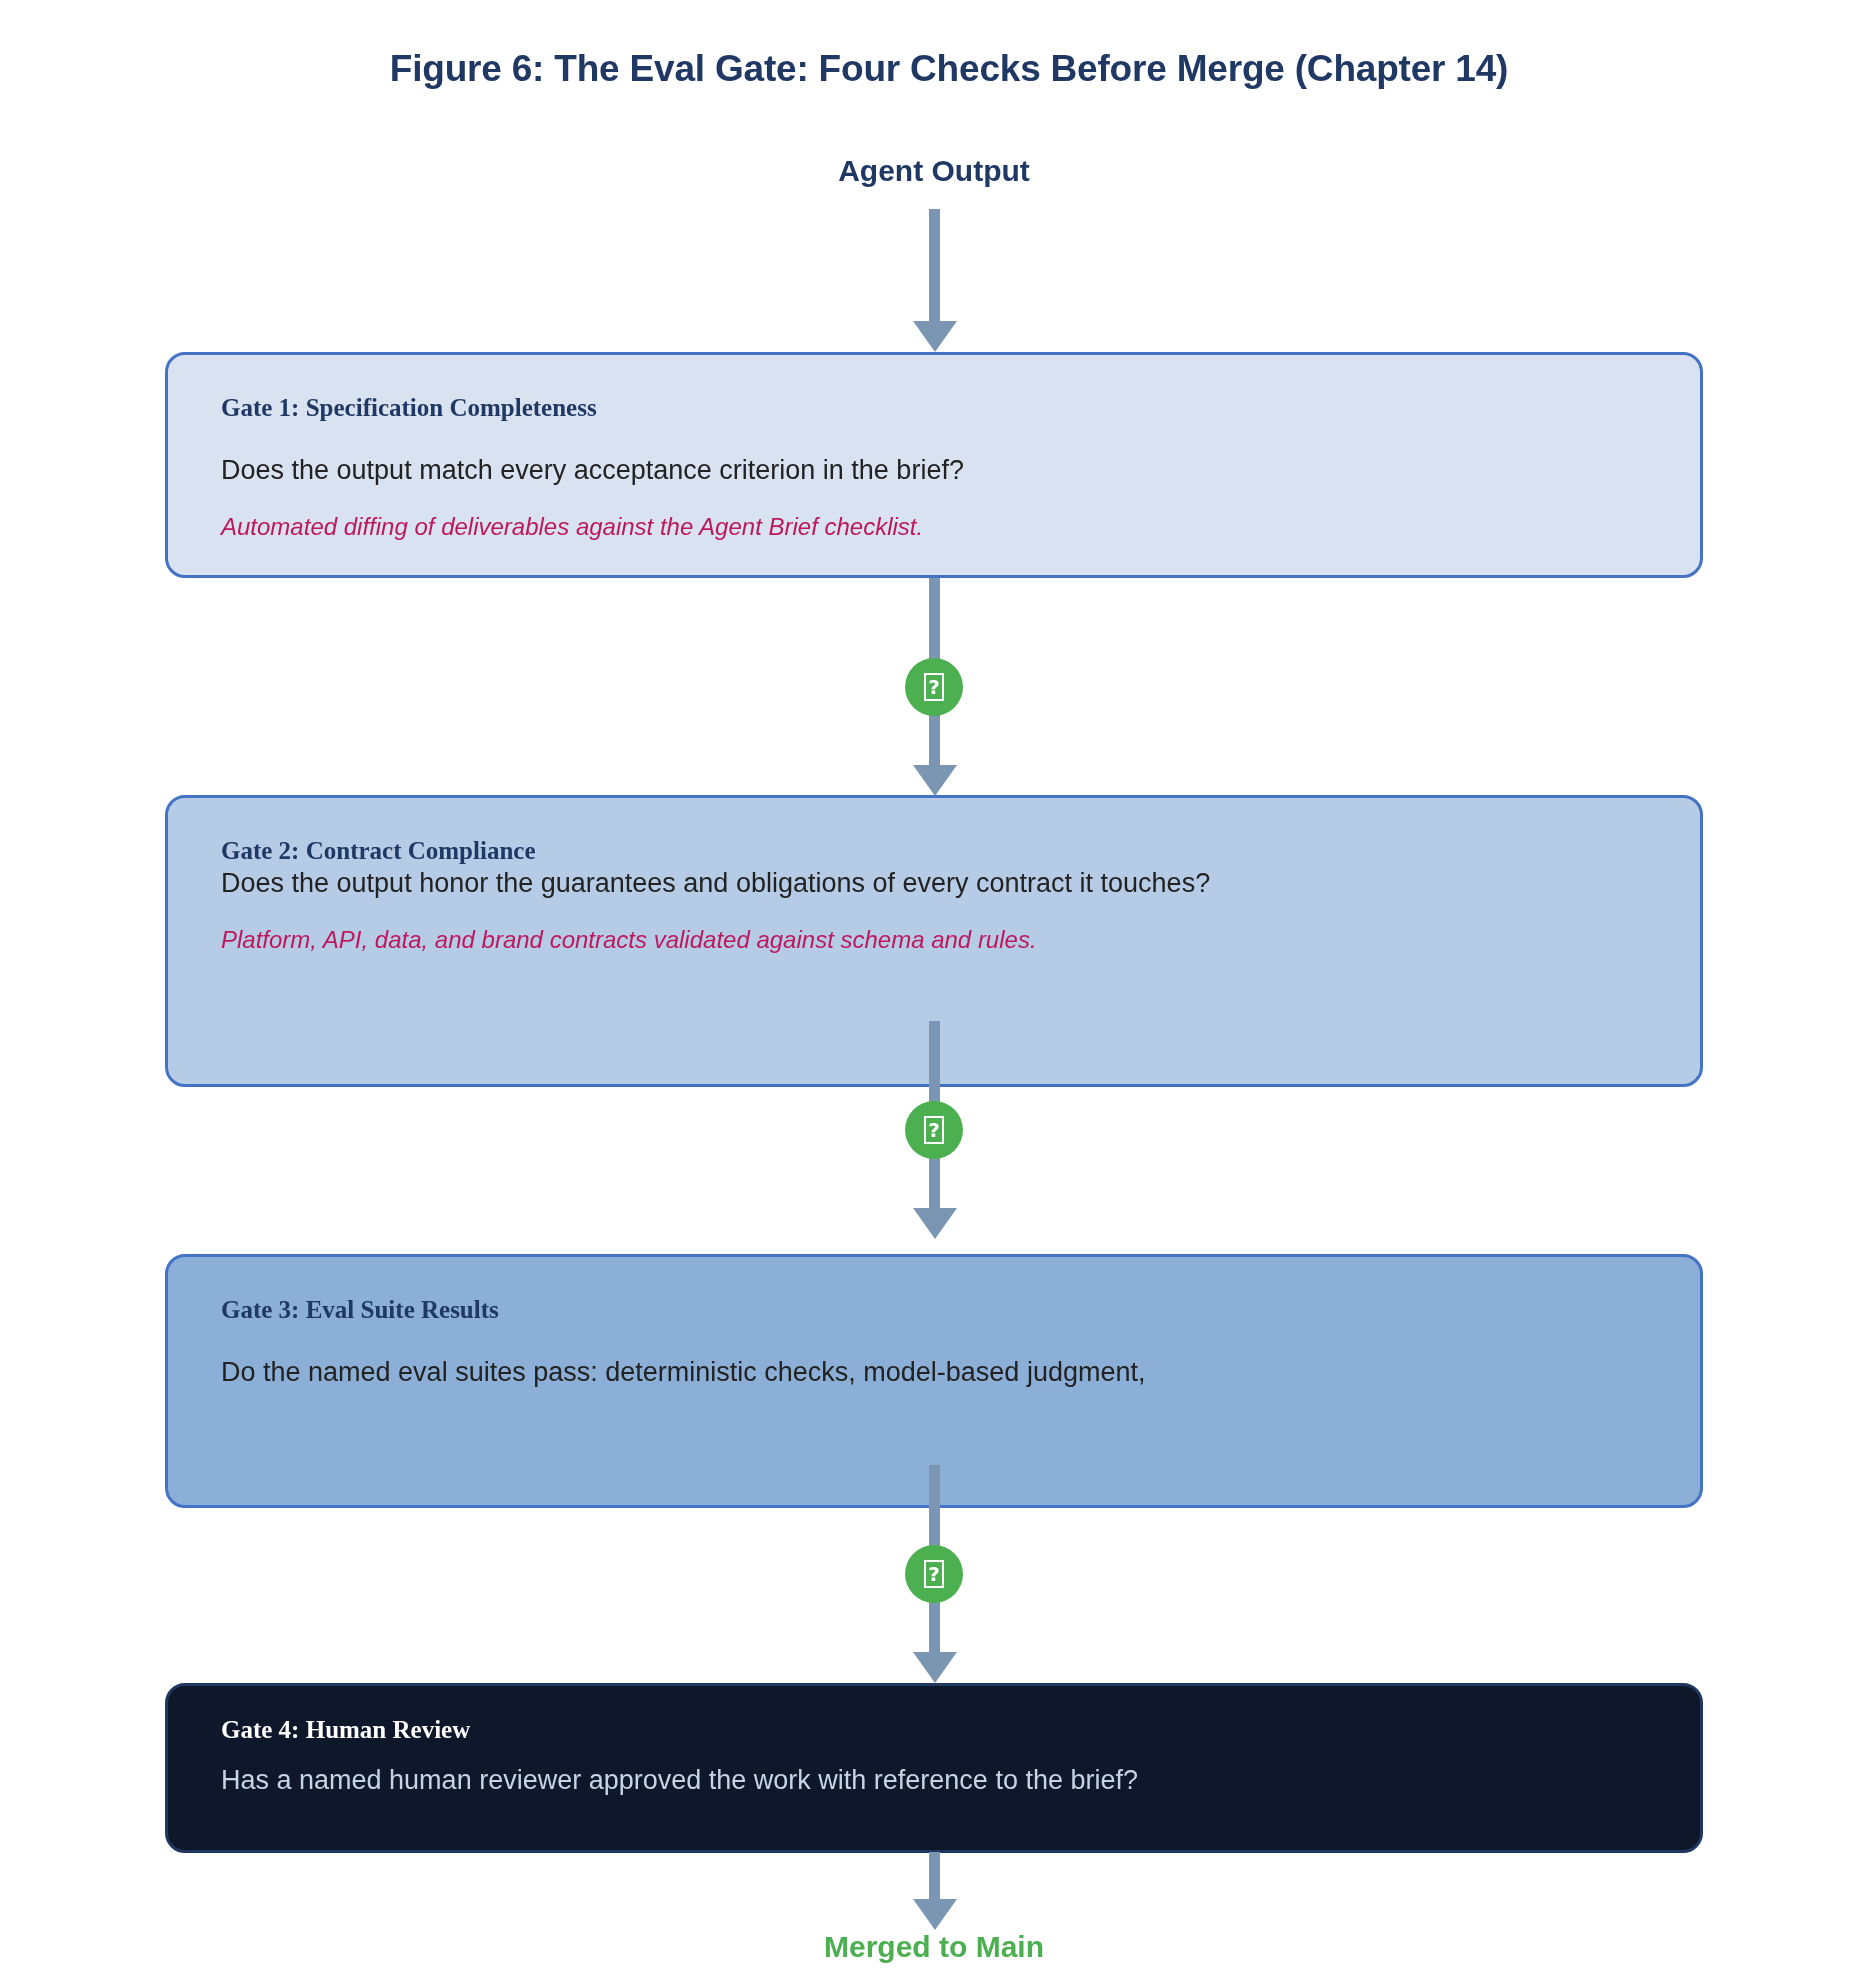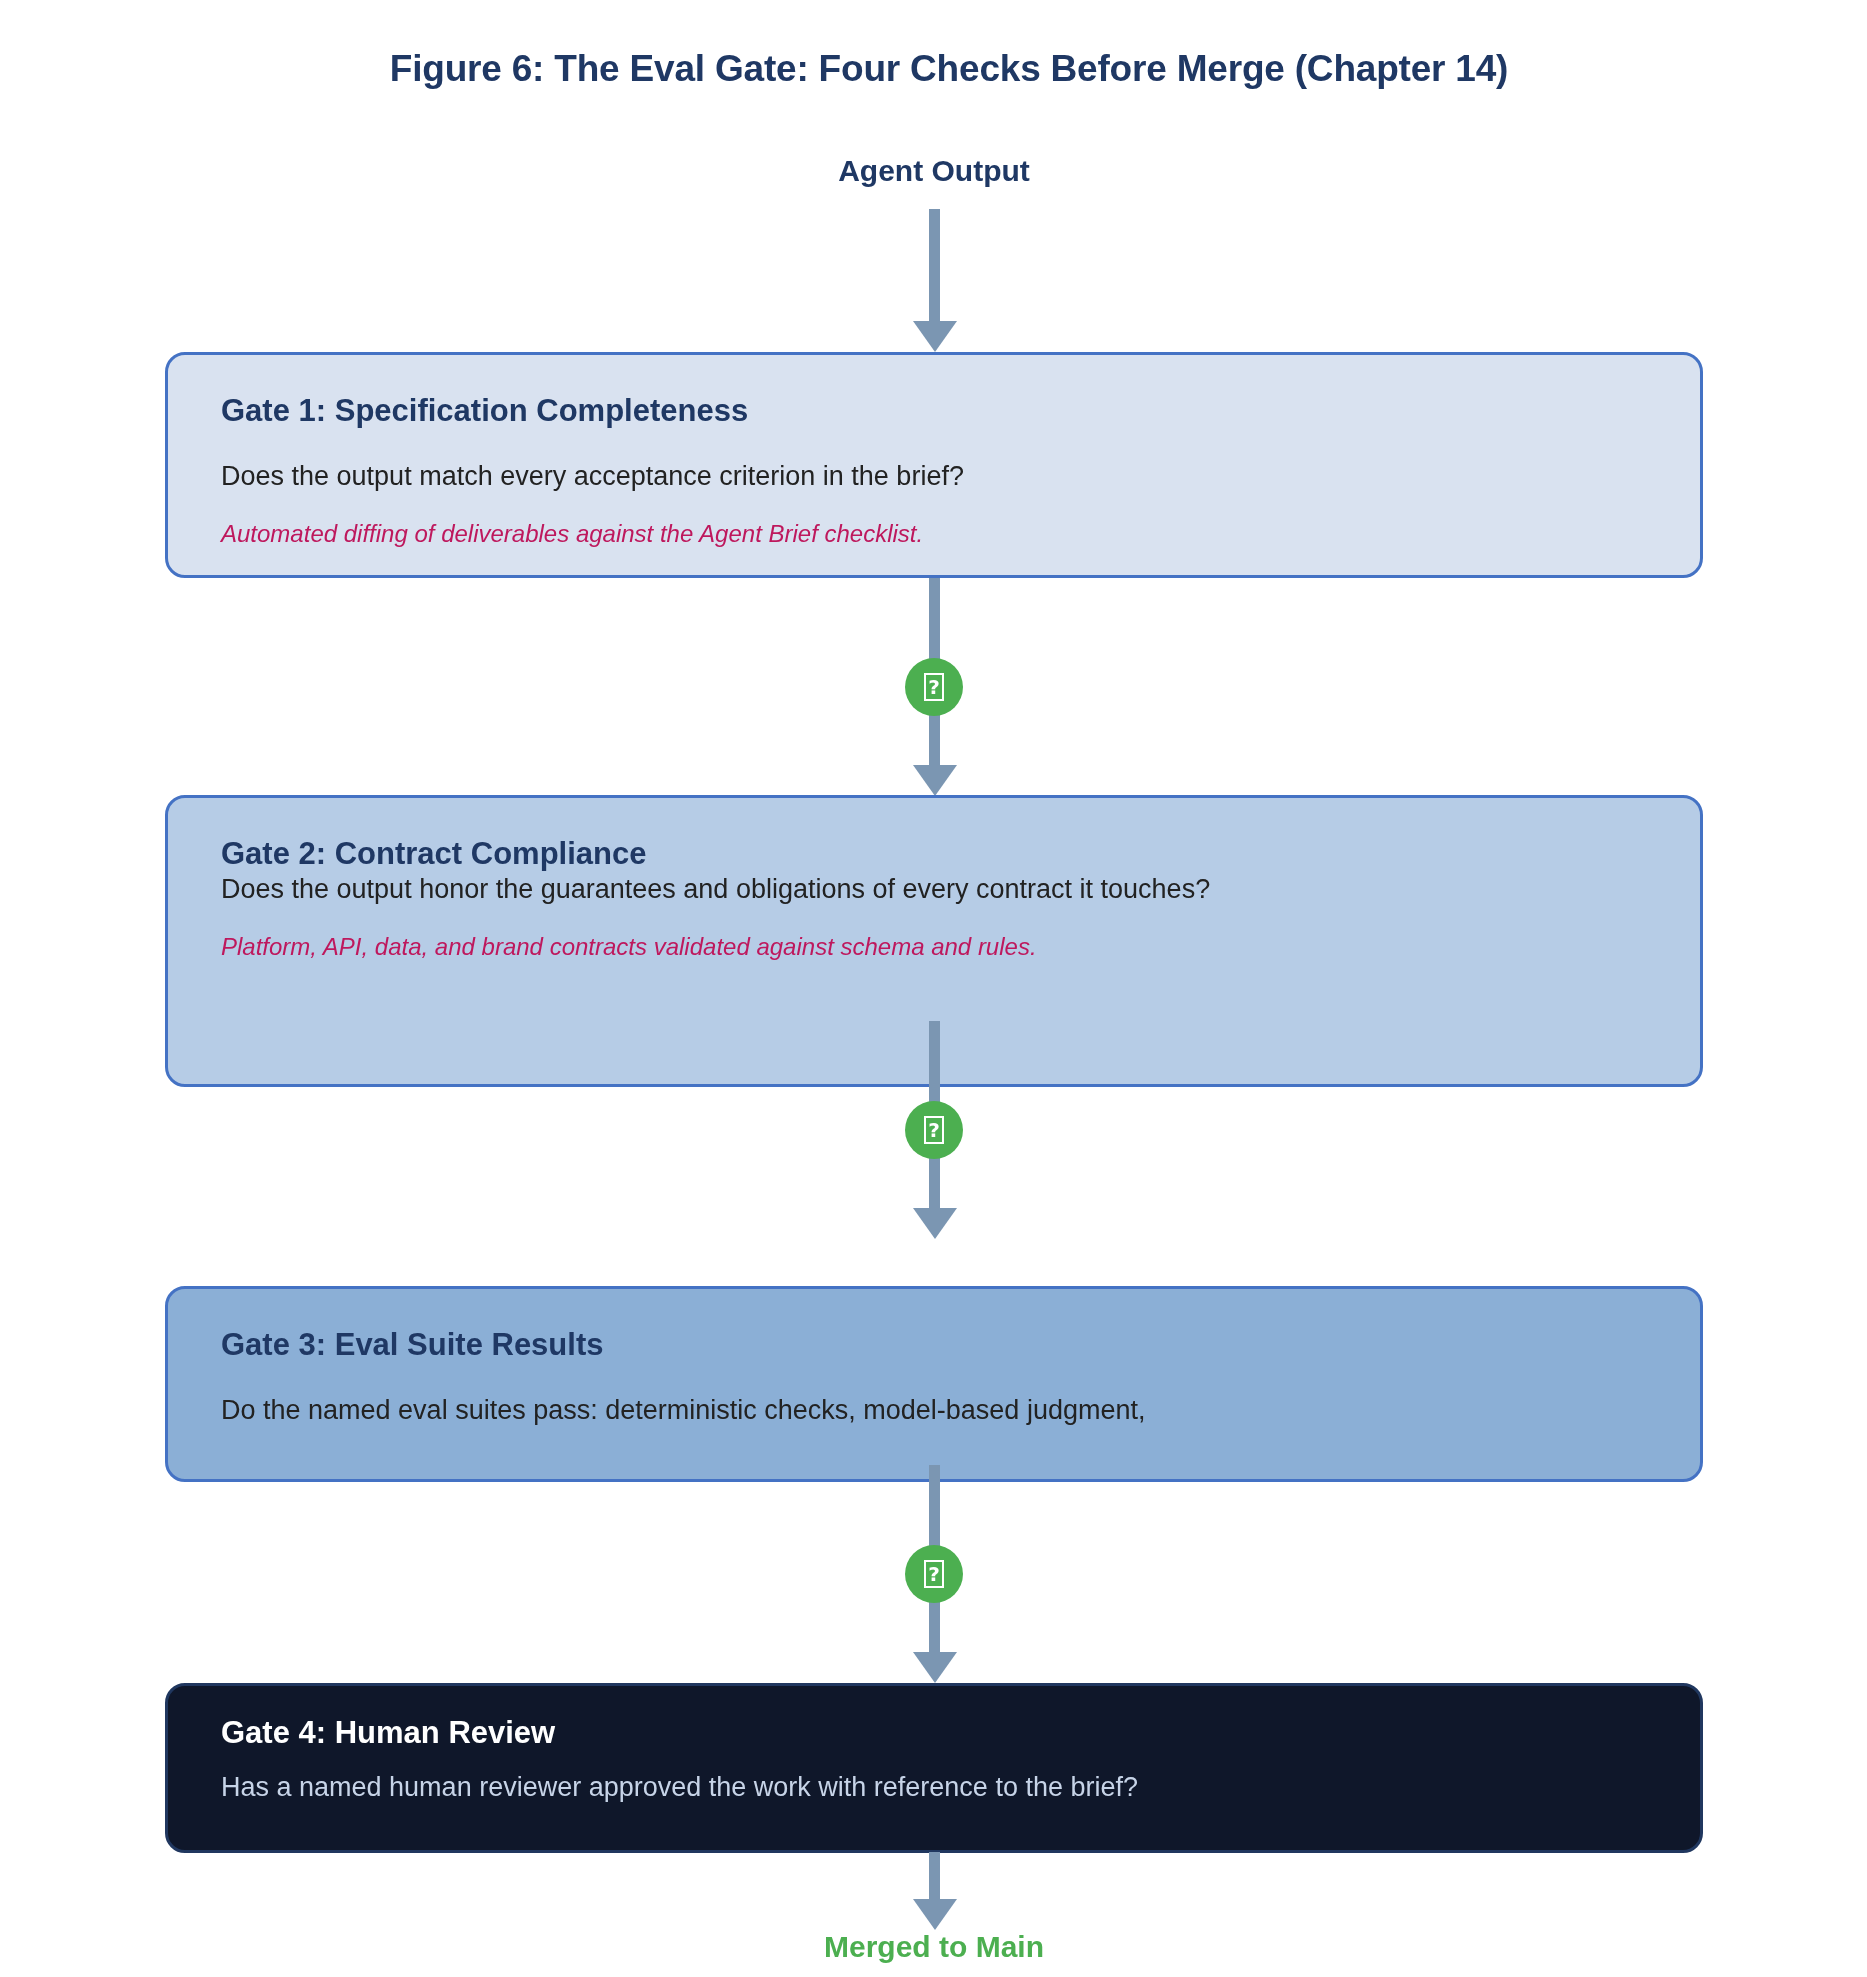--- a/index.html
+++ b/index.html
@@ -112,24 +112,25 @@
   
   .gate-box {
     position: absolute;
     left: 165px;
     width: 1538px;
     border-radius: 20px;
     box-sizing: border-box;
     padding: 0 53px;
   }
   .gate-box .gate-title {
-    font-size: 31px;
+    font-size: 25px;
     font-weight: bold;
     line-height: 1.1;
     white-space: nowrap;
+    font-family: Liberation Serif, serif;
   }
   .gate-box .gate-question {
     font-size: 27px;
     line-height: 1.35;
     color: #222222;
   }
   .gate-box .gate-note {
     font-size: 24px;
     font-style: italic;
     line-height: 1.3;
@@ -153,22 +154,22 @@
     height: 292px;
     background: #B6CCE6;
     border: 3.9px solid #4472C4;
   }
   #gate-2 .gate-title { color: #1F3864; margin-top: 39px; }
   #gate-2 .gate-question { }
   #gate-2 .gate-note { margin-top: 23px; }
 
   
   #gate-3 {
-    top: 1286px;
-    height: 196px;
+    top: 1254px;
+    height: 254px;
     background: #8BAFD6;
     border: 3.9px solid #4472C4;
   }
   #gate-3 .gate-title { color: #1F3864; margin-top: 39px; }
   #gate-3 .gate-question { margin-top: 30px; }
 
   
   #gate-4 {
     top: 1683px;
     height: 170px;

